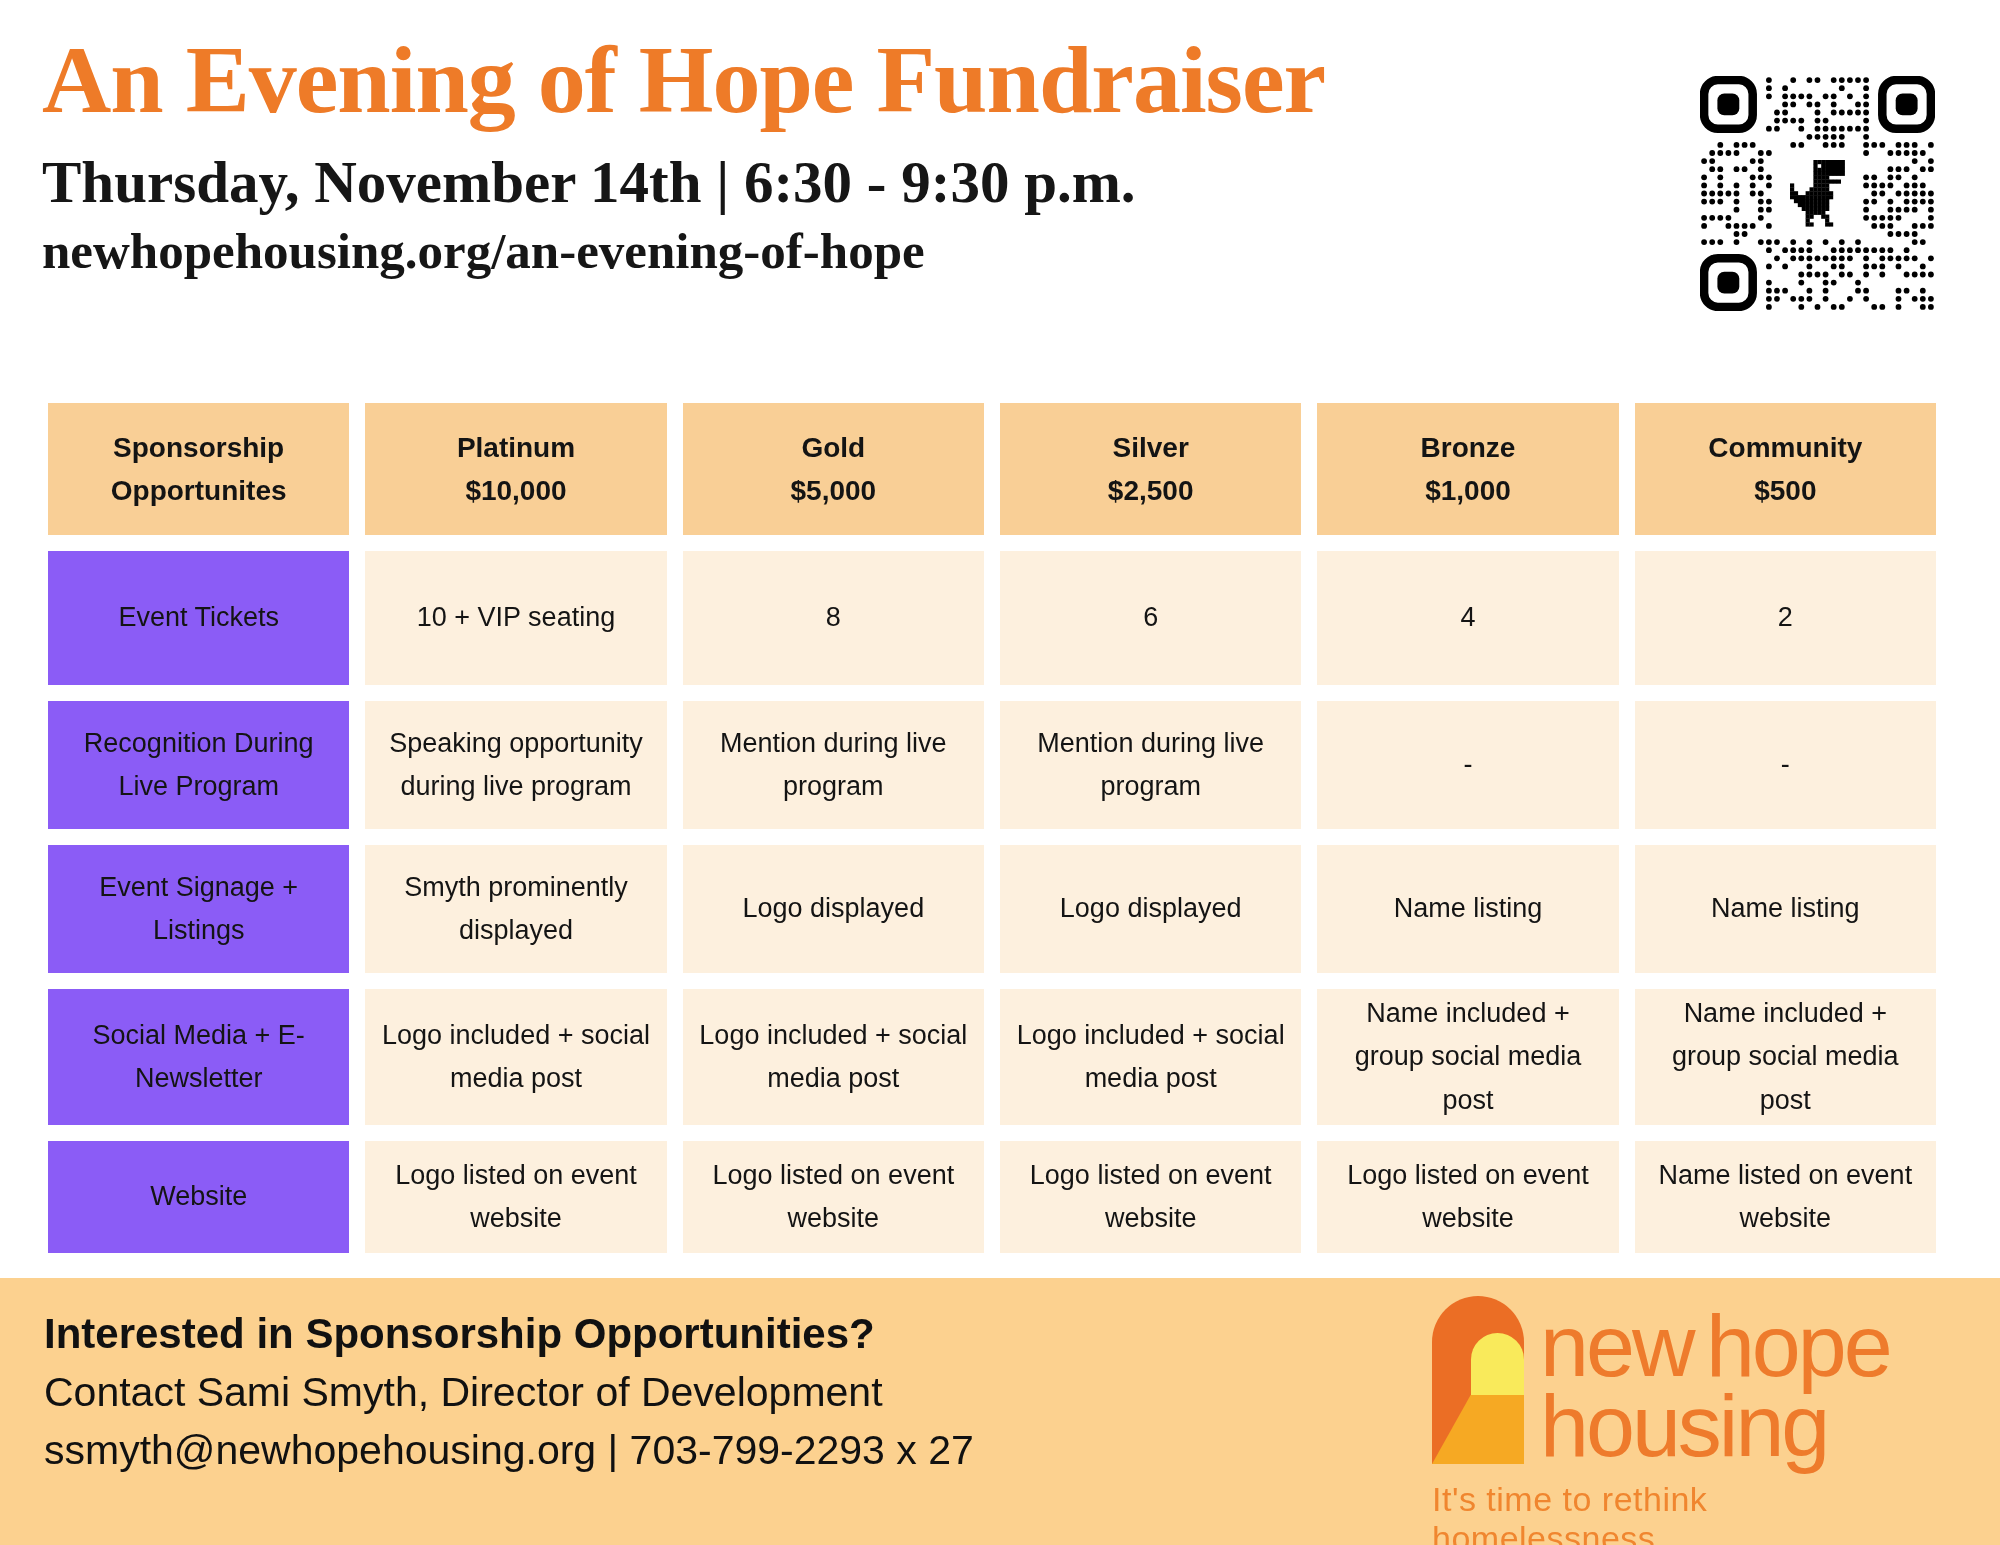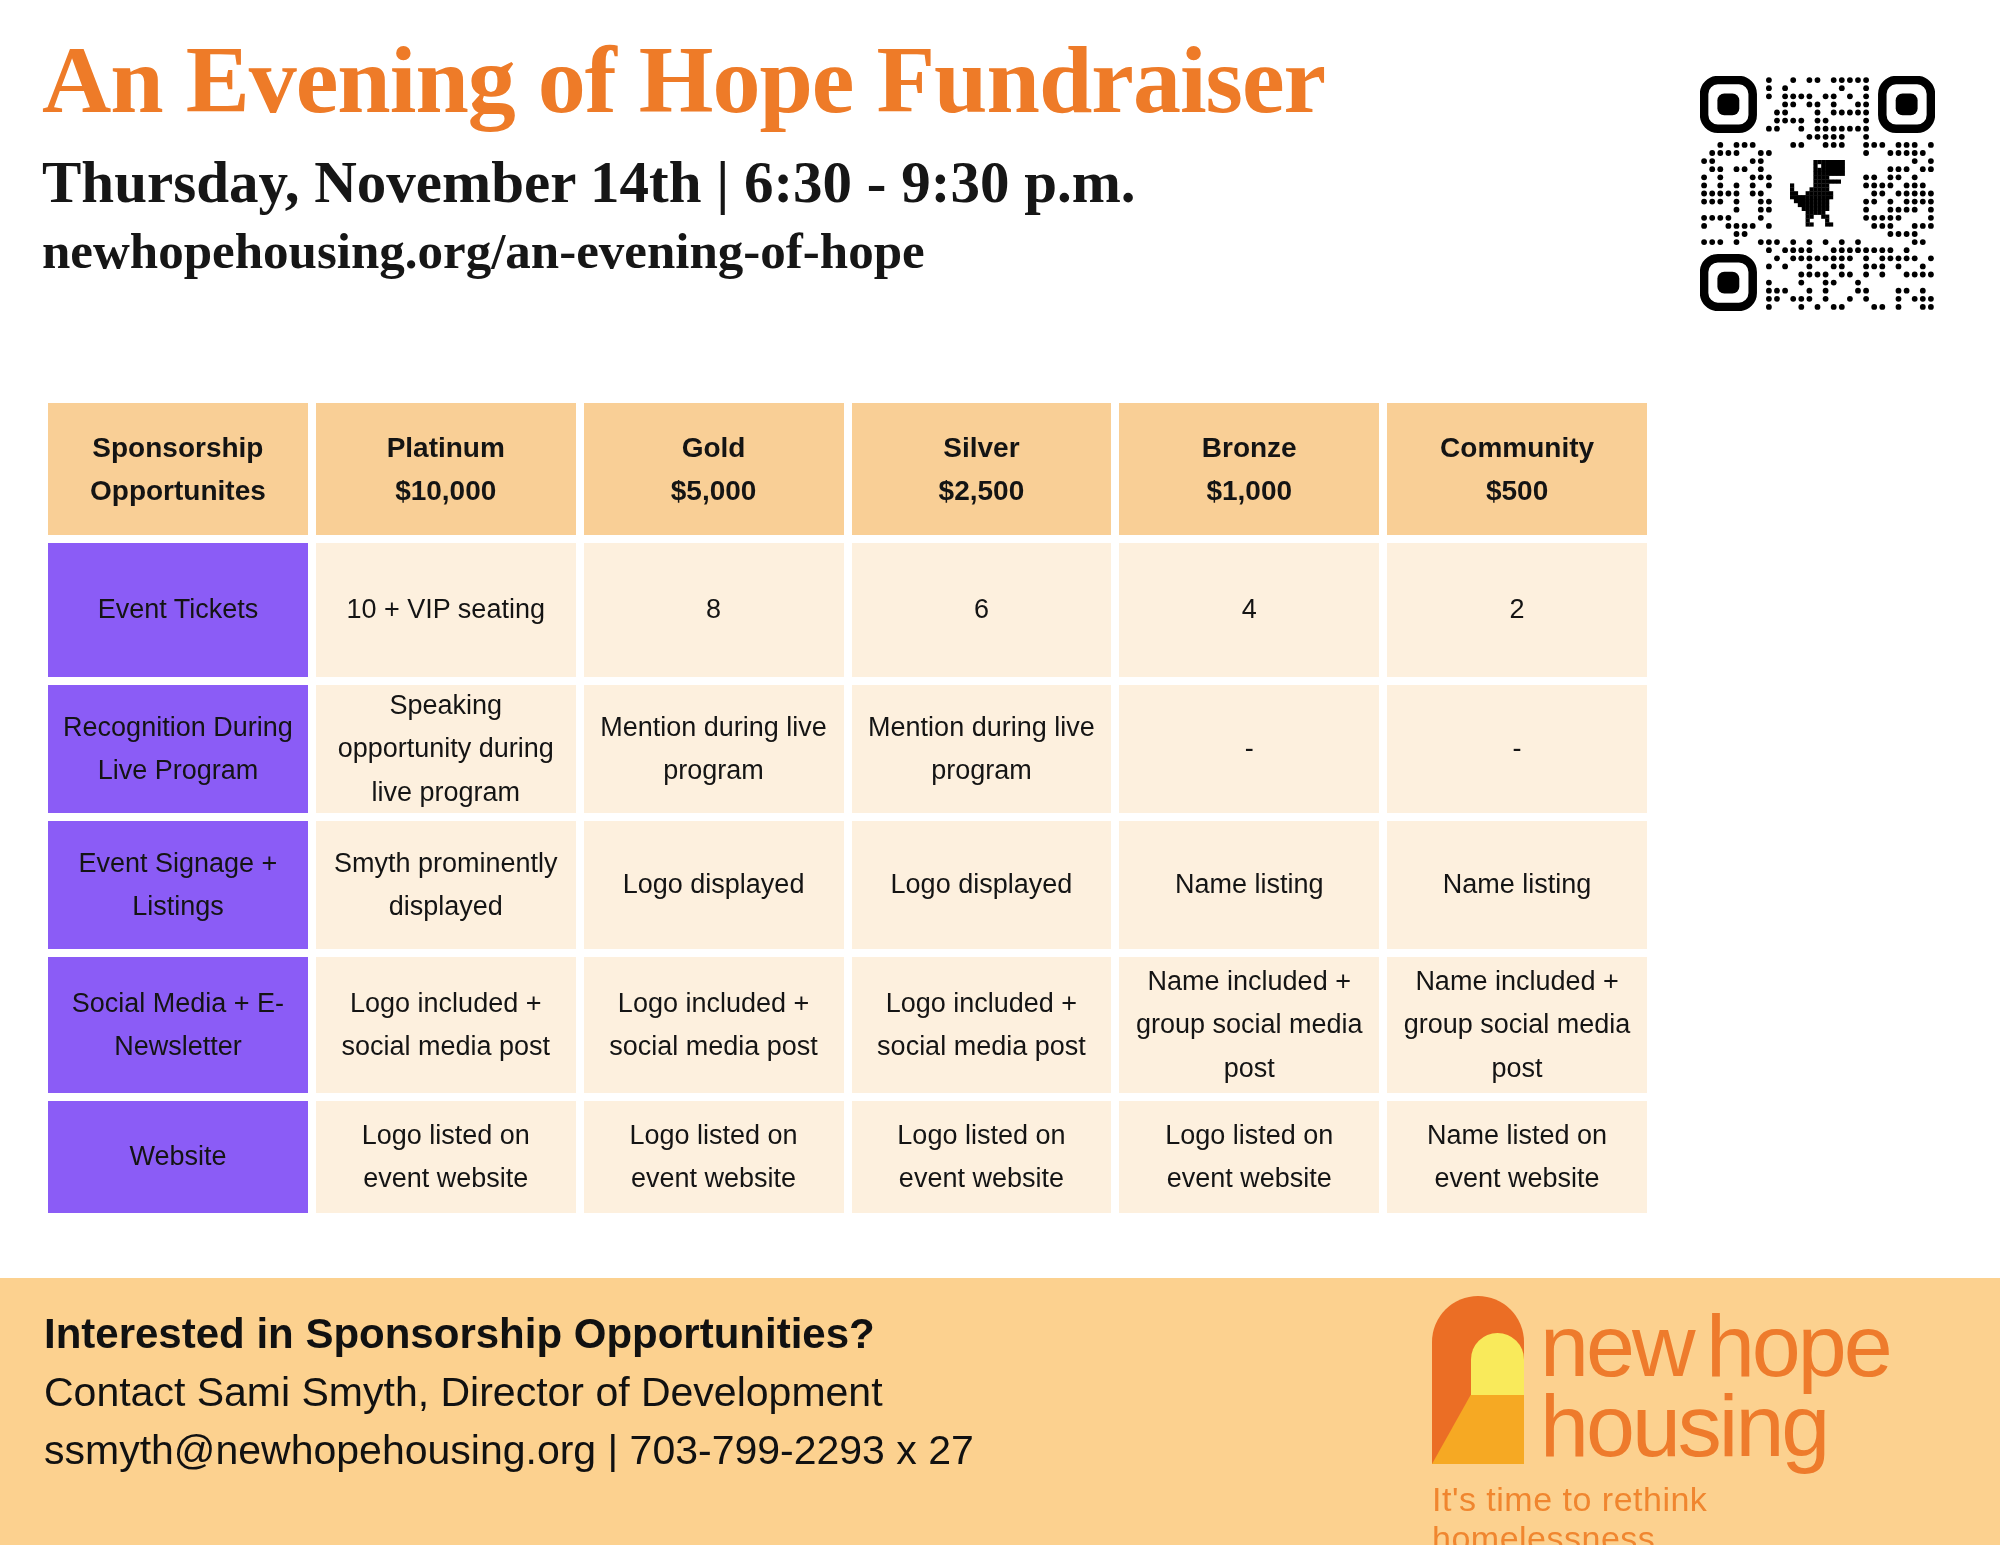--- a/index.html
+++ b/index.html
@@ -10,24 +10,24 @@
   .title{position:absolute;left:42px;top:28px;font-family:"Liberation Serif",serif;
          font-weight:700;font-size:96px;line-height:1.08;color:#EE7B28;letter-spacing:-1px;}
   .datetime{position:absolute;left:42px;top:148px;font-family:"Liberation Serif",serif;
          font-weight:700;font-size:59px;color:#161616;text-align:right;}
   .url{position:absolute;left:42px;top:222px;font-family:"Liberation Serif",serif;
          font-weight:700;font-size:51px;color:#161616;}
   .qr{position:absolute;left:1700px;top:76px;width:235px;height:235px;}
   .qr svg{width:100%;height:100%;fill:#000;}
 
   
-  .grid{position:absolute;left:48px;top:403px;width:1599px;display:grid;
+  .grid{position:absolute;left:48px;top:403px;width:1888px;display:grid;
         grid-template-columns:repeat(6,1fr);
         grid-template-rows:132px 134px 128px 128px 136px 112px;
-        gap:8px;}
+        gap:16px;}
   .cell{display:flex;flex-direction:column;align-items:center;justify-content:center;
         text-align:center;color:#141414;padding:0 10px;box-sizing:border-box;}
   .cell div{white-space:pre-line;}
   .head{background:#F9CF96;font-weight:700;font-size:28px;line-height:1.55;}
   .rowlabel{background:#8b5cf6;font-size:27px;line-height:1.6;}
   .body{background:#FDF0DE;font-size:27px;line-height:1.6;}
 
   
   .footer{position:absolute;left:0;top:1278px;width:2000px;height:267px;background:#FCD18F;}
   .cta{position:absolute;left:44px;top:27px;color:#111;font-size:41px;line-height:58px;}

